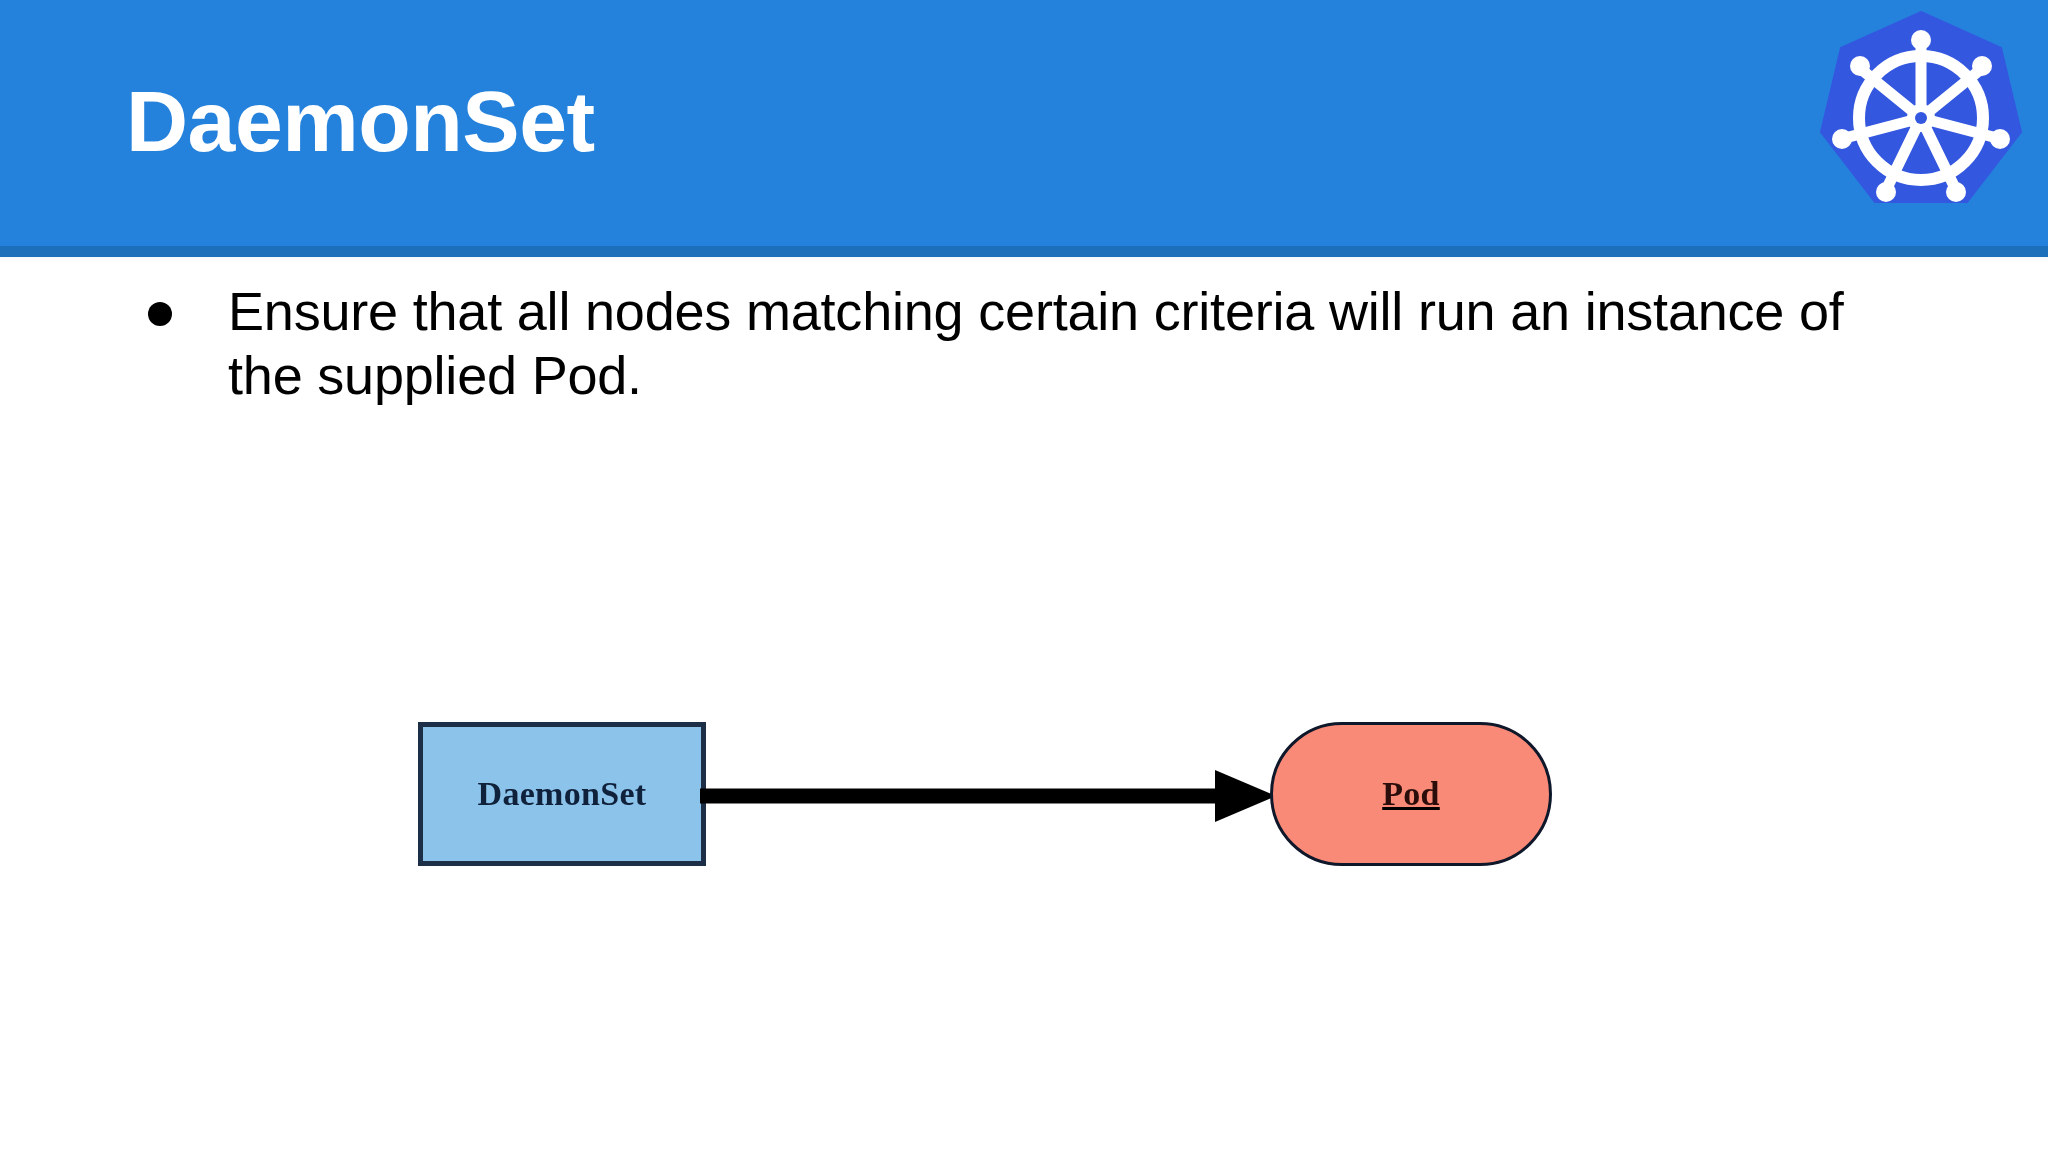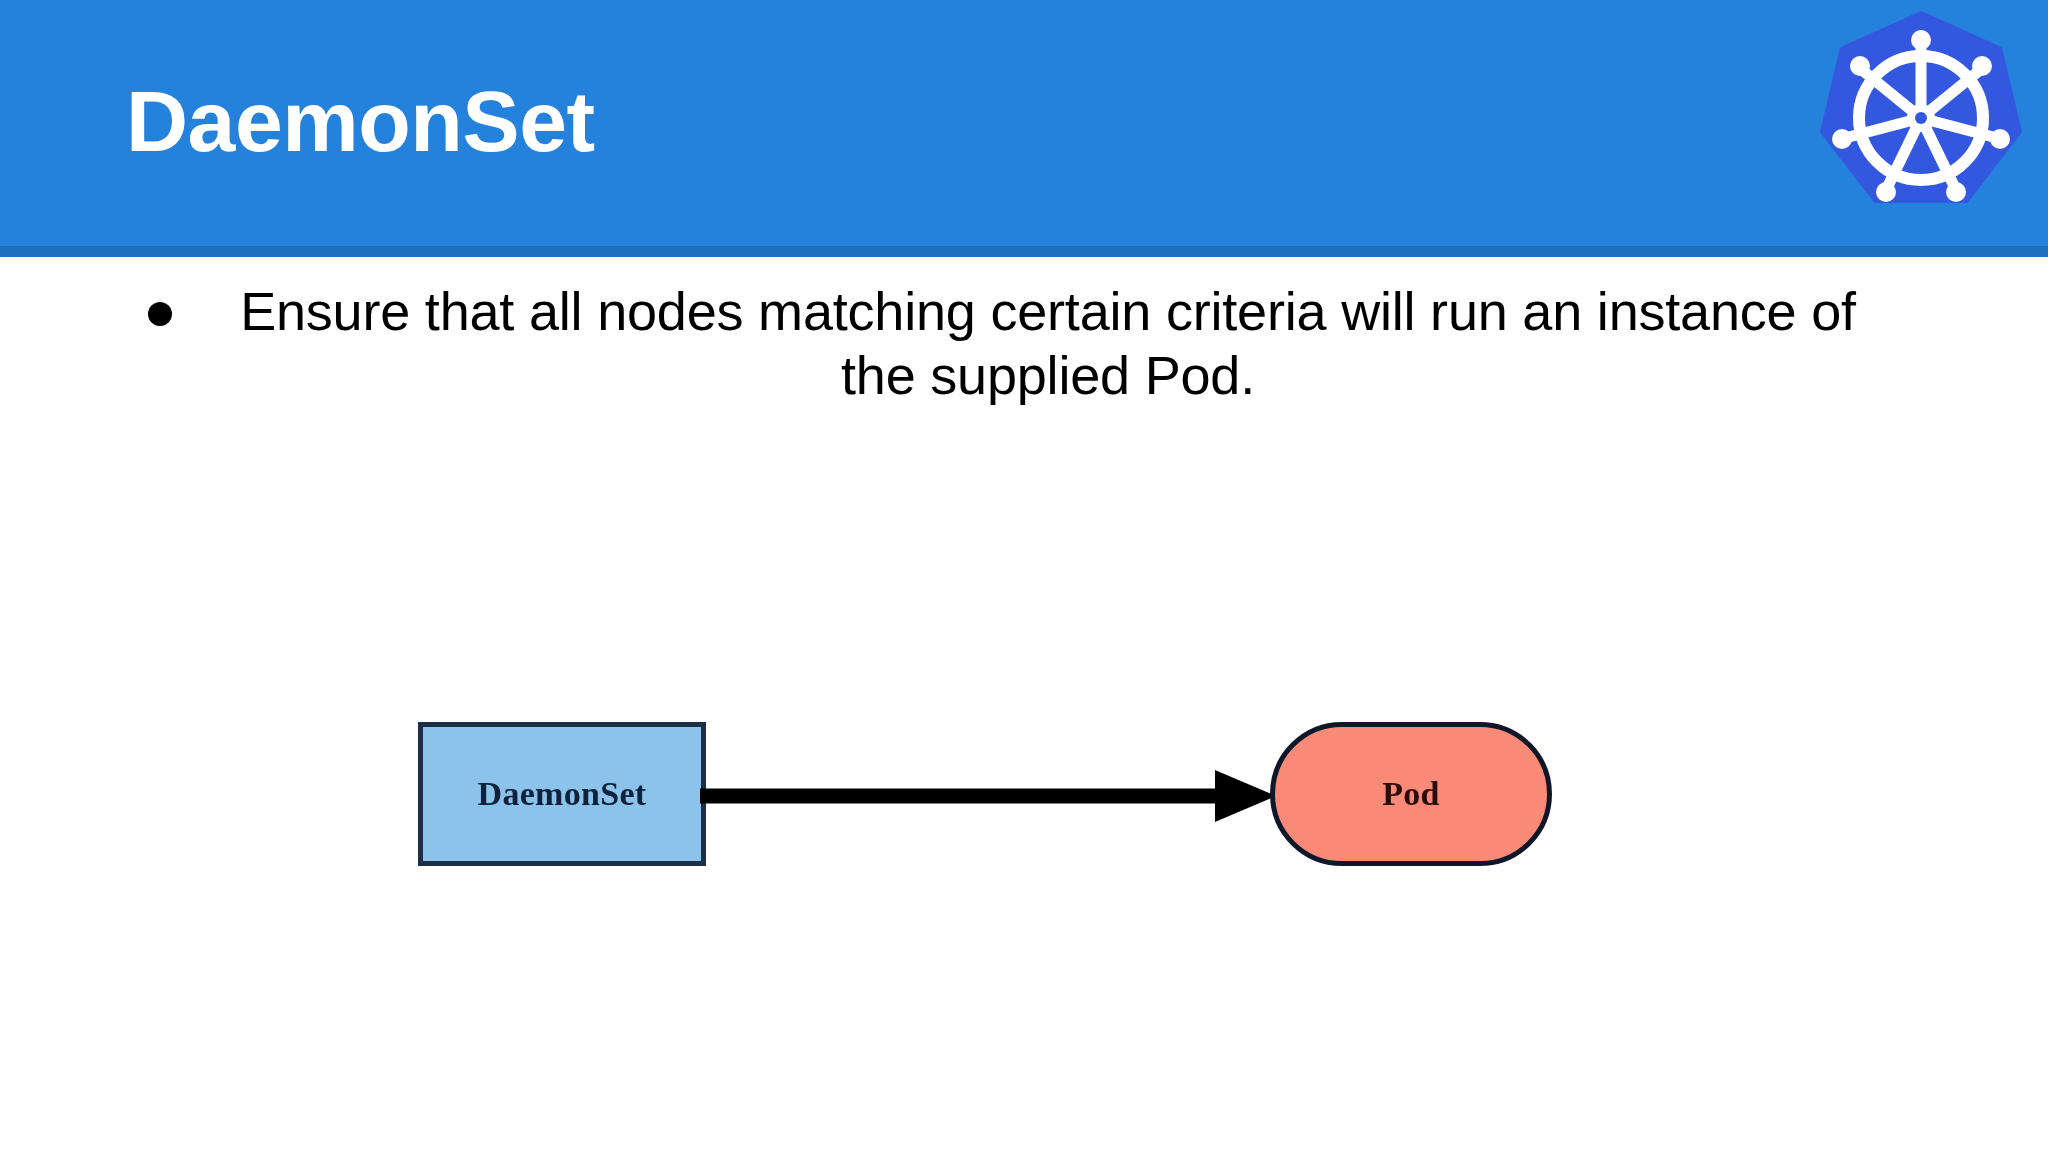--- a/index.html
+++ b/index.html
@@ -60,21 +60,20 @@
     width: 232px;
     height: 232px;
   }
 
   
   .bullet-list {
     position: absolute;
     left: 0;
     top: 280px;
     width: 2048px;
-    text-align: center;
   }
   .bullet-item {
     position: relative;
     margin: 0 0 38px 0;
     padding-left: 228px;
     padding-right: 180px;
     font-size: 54px;
     line-height: 1.18;
     color: #000000;
     letter-spacing: -0.2px;
@@ -120,26 +119,27 @@
     color: #10213b;
     letter-spacing: 0.3px;
   }
   .node-pod {
     position: absolute;
     left: 870px;
     top: 22px;
     width: 282px;
     height: 144px;
     background: #f98a77;
-    border: 5px solid #0f172a;
+    border: 3px solid #0f172a;
     box-sizing: border-box;
     border-radius: 72px / 72px;
     display: flex;
     align-items: center;
     justify-content: center;
+    text-decoration: underline;
   }
   .node-pod .node-label {
     font-family: "Liberation Serif", serif;
     font-weight: bold;
     font-size: 34px;
     color: #2a0d0a;
     letter-spacing: 0.3px;
   }
   .edge-arrow {
     position: absolute;

